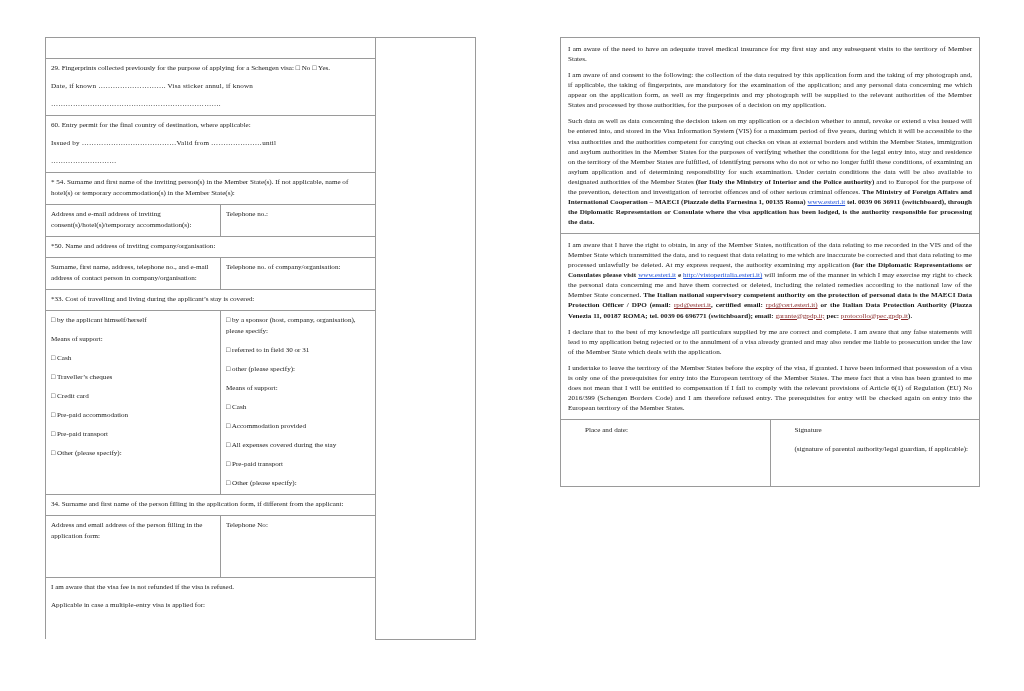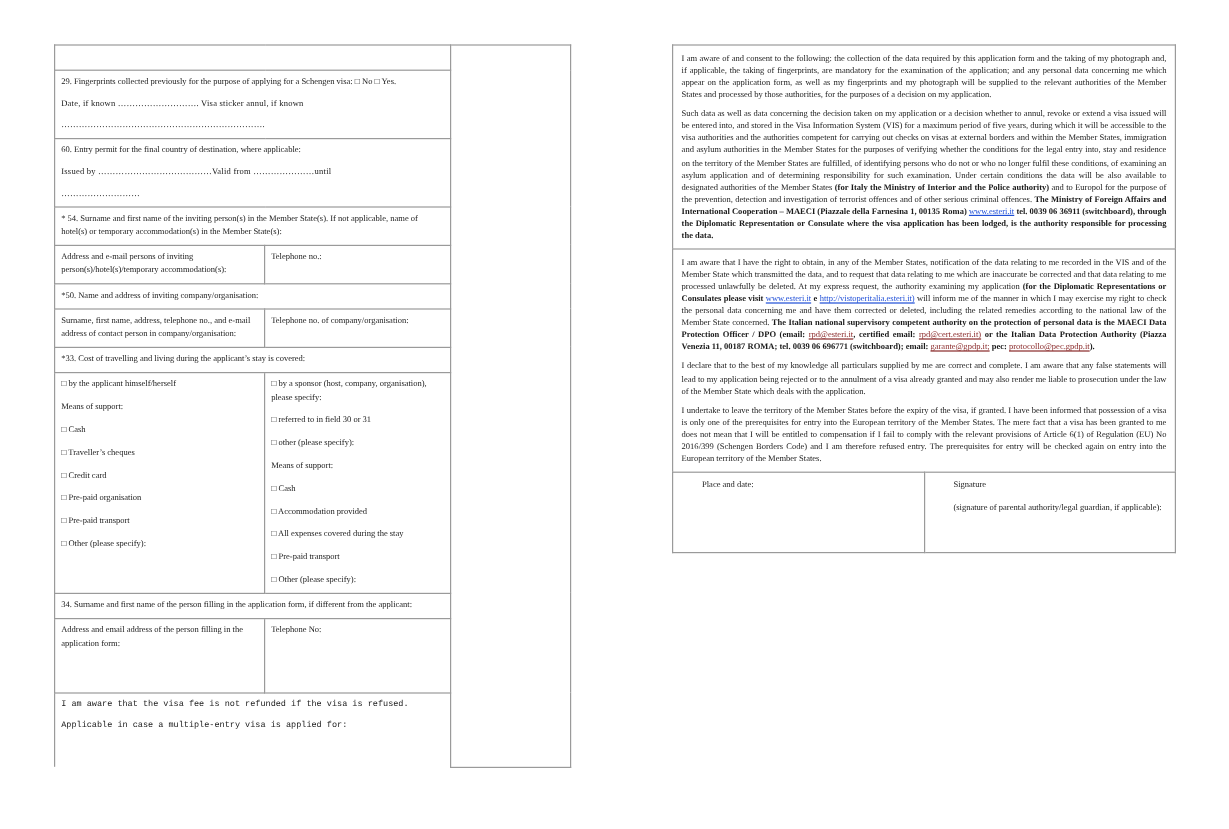--- a/index.html
+++ b/index.html
@@ -142,21 +142,21 @@
       </tr>
 
       <tr>
         <td colspan="2">
           <p class="fl">* 54. Surname and first name of the inviting person(s) in the Member State(s). If not applicable, name of hotel(s) or temporary accommodation(s) in the Member State(s):</p>
         </td>
       </tr>
 
       <tr>
         <td>
-          <p class="fl">Address and e-mail persons of inviting person(s)/hotel(s)/temporary accommodation(s):</p>
+          <p class="fl">Address and e-mail address of inviting consent(s)/hotel(s)/temporary accommodation(s):</p>
         </td>
         <td>
           <p class="fl">Telephone no.:</p>
         </td>
       </tr>
 
       <tr>
         <td colspan="2">
           <p class="fl">*50. Name and address of inviting company/organisation:</p>
         </td>
@@ -177,21 +177,21 @@
         </td>
       </tr>
 
       <tr>
         <td>
           <p class="chk">□ by the applicant himself/herself</p>
           <p class="chk">Means of support:</p>
           <p class="chk">□ Cash</p>
           <p class="chk">□ Traveller’s cheques</p>
           <p class="chk">□ Credit card</p>
-          <p class="chk">□ Pre-paid organisation</p>
+          <p class="chk">□ Pre-paid accommodation</p>
           <p class="chk">□ Pre-paid transport</p>
           <p class="chk">□ Other (please specify):</p>
         </td>
         <td>
           <p class="chk">□ by a sponsor (host, company, organisation), please specify:</p>
           <p class="chk">□ referred to in field 30 or 31</p>
           <p class="chk">□ other (please specify):</p>
           <p class="chk">Means of support:</p>
           <p class="chk">□ Cash</p>
           <p class="chk">□ Accommodation provided</p>
@@ -210,32 +210,33 @@
       <tr>
         <td style="height:52px">
           <p class="fl">Address and email address of the person filling in the application form:</p>
         </td>
         <td>
           <p class="fl">Telephone No:</p>
         </td>
       </tr>
 
       <tr>
-        <td colspan="3" style="height:52px; border-bottom:none;font-family:Liberation Mono, monospace;">
+        <td colspan="3" style="height:52px; border-bottom:none;">
           <p class="fl">I am aware that the visa fee is not refunded if the visa is refused.</p>
           <p class="fl">Applicable in case a multiple-entry visa is applied for:</p>
         </td>
       </tr>
     </tbody>
       </table>
   </div>
 
   <div class="right-page">
 
     <div class="declbox first">
+      <p>I am aware of the need to have an adequate travel medical insurance for my first stay and any subsequent visits to the territory of Member States.</p>
       <p>I am aware of and consent to the following: the collection of the data required by this application form and the taking of my photograph and, if applicable, the taking of fingerprints, are mandatory for the examination of the application; and any personal data concerning me which appear on the application form, as well as my fingerprints and my photograph will be supplied to the relevant authorities of the Member States and processed by those authorities, for the purposes of a decision on my application.</p>
       <p><span>Such data as well as data concerning the decision taken on my application or a decision whether to annul, revoke or extend a visa issued will be entered into, and stored in the Visa Information System (VIS) for a maximum period of five years, during which it will be accessible to the visa authorities and the authorities competent for carrying out checks on visas at external borders and within the Member States, immigration and asylum authorities in the Member States for the purposes of verifying whether the conditions for the legal entry into, stay and residence on the territory of the Member States are fulfilled, of identifying persons who do not or who no longer fulfil these conditions, of examining an asylum application and of determining responsibility for such examination. Under certain conditions the data will be also available to designated authorities of the Member States </span><b>(for Italy the Ministry of Interior and the Police authority)</b><span> and to Europol for the purpose of the prevention, detection and investigation of terrorist offences and of other serious criminal offences. </span><b>The Ministry of Foreign Affairs and International Cooperation – MAECI (Piazzale della Farnesina 1, 00135 Roma) </b><a class="urlink" href="#">www.esteri.it</a><b> tel. 0039 06 36911 (switchboard), through the Diplomatic Representation or Consulate where the visa application has been lodged, is the authority responsible for processing the data.</b></p>
     </div>
 
     <div class="declbox">
       <p><span>I am aware that I have the right to obtain, in any of the Member States, notification of the data relating to me recorded in the VIS and of the Member State which transmitted the data, and to request that data relating to me which are inaccurate be corrected and that data relating to me processed unlawfully be deleted. At my express request, the authority examining my application </span><b>(for the Diplomatic Representations or Consulates please visit </b><a class="urlink" href="#">www.esteri.it</a><b> e </b><a class="urlink" href="#">http://vistoperitalia.esteri.it)</a><span> will inform me of the manner in which I may exercise my right to check the personal data concerning me and have them corrected or deleted, including the related remedies according to the national law of the Member State concerned. </span><b>The Italian national supervisory competent authority on the protection of personal data is the MAECI Data Protection Officer / DPO (email: </b><a class="mlink" href="#">rpd@esteri.it</a><b>, certified email: </b><a class="mlink" href="#">rpd@cert.esteri.it)</a><b> or the Italian Data Protection Authority (Piazza Venezia 11, 00187 ROMA; tel. 0039 06 696771 (switchboard); email: </b><a class="mlink" href="#">garante@gpdp.it;</a><b> pec: </b><a class="mlink" href="#">protocollo@pec.gpdp.it</a><b>).</b></p>
       <p>I declare that to the best of my knowledge all particulars supplied by me are correct and complete. I am aware that any false statements will lead to my application being rejected or to the annulment of a visa already granted and may also render me liable to prosecution under the law of the Member State which deals with the application.</p>
       <p>I undertake to leave the territory of the Member States before the expiry of the visa, if granted. I have been informed that possession of a visa is only one of the prerequisites for entry into the European territory of the Member States. The mere fact that a visa has been granted to me does not mean that I will be entitled to compensation if I fail to comply with the relevant provisions of Article 6(1) of Regulation (EU) No 2016/399 (Schengen Borders Code) and I am therefore refused entry. The prerequisites for entry will be checked again on entry into the European territory of the Member States.</p>
     </div>
 

